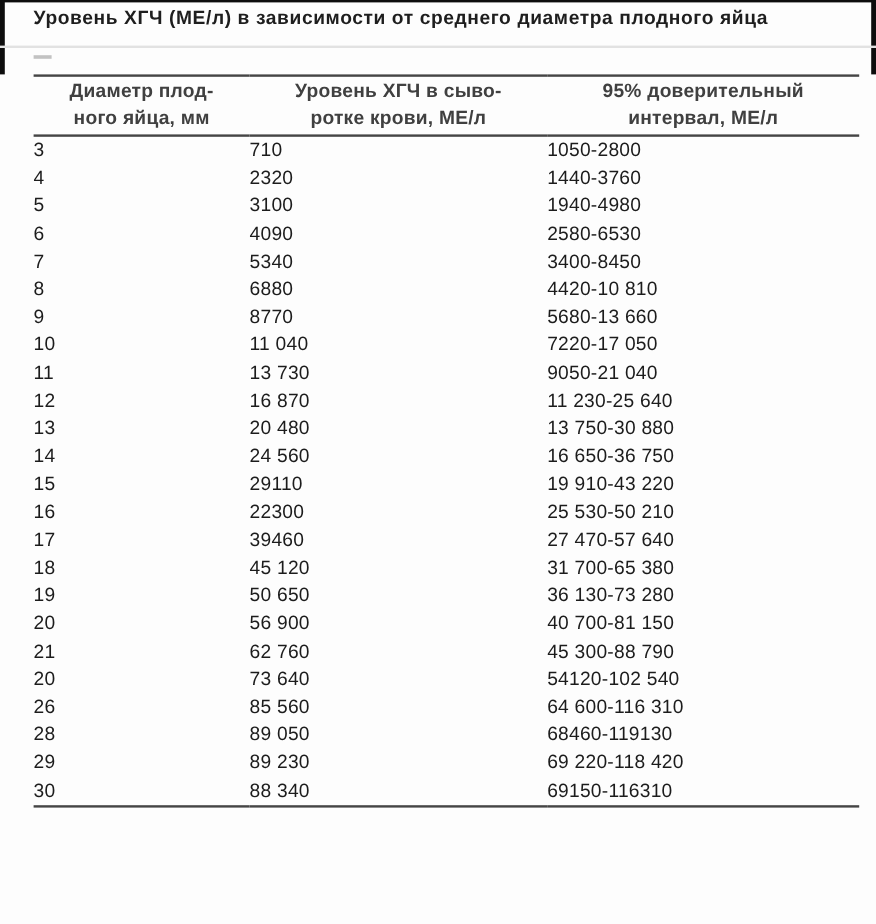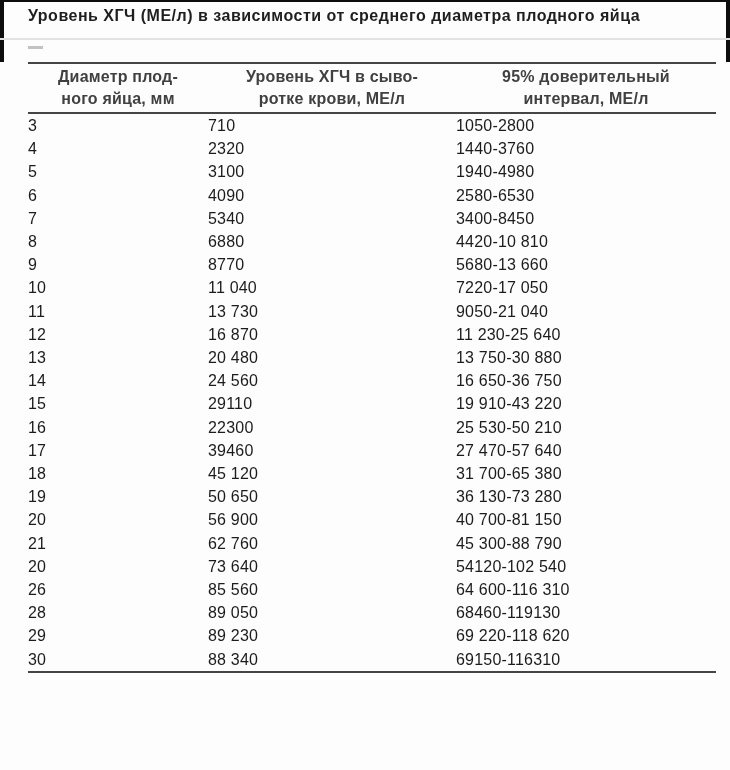--- a/index.html
+++ b/index.html
@@ -226,21 +226,21 @@
             <td>64 600-116 310</td>
           </tr>
           <tr>
             <td>28</td>
             <td>89 050</td>
             <td>68460-119130</td>
           </tr>
           <tr>
             <td>29</td>
             <td>89 230</td>
-            <td>69 220-118 620</td>
+            <td>69 220-118 420</td>
           </tr>
           <tr>
             <td>30</td>
             <td>88 340</td>
             <td>69150-116310</td>
           </tr>
         </tbody>
     </table>
   </div>
 

